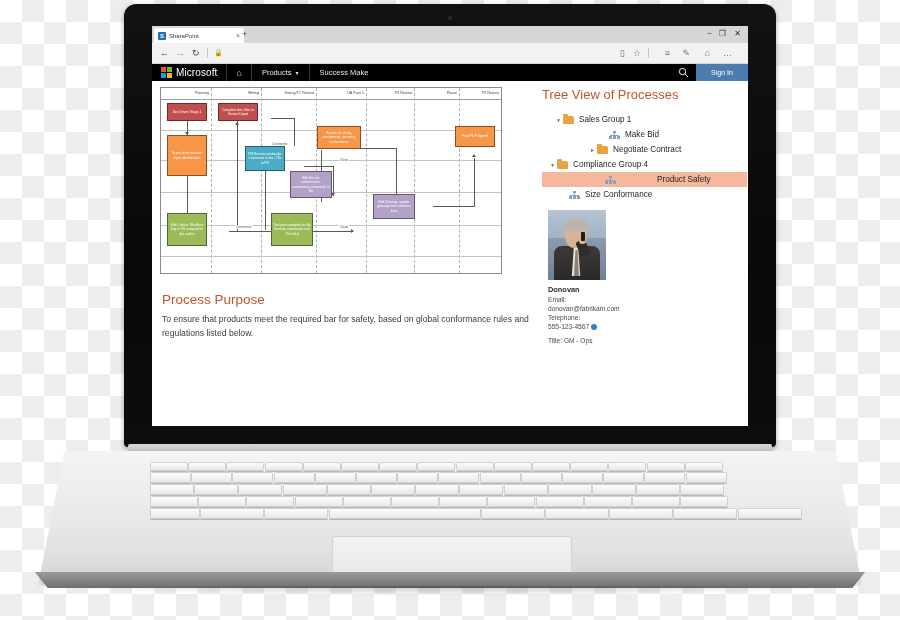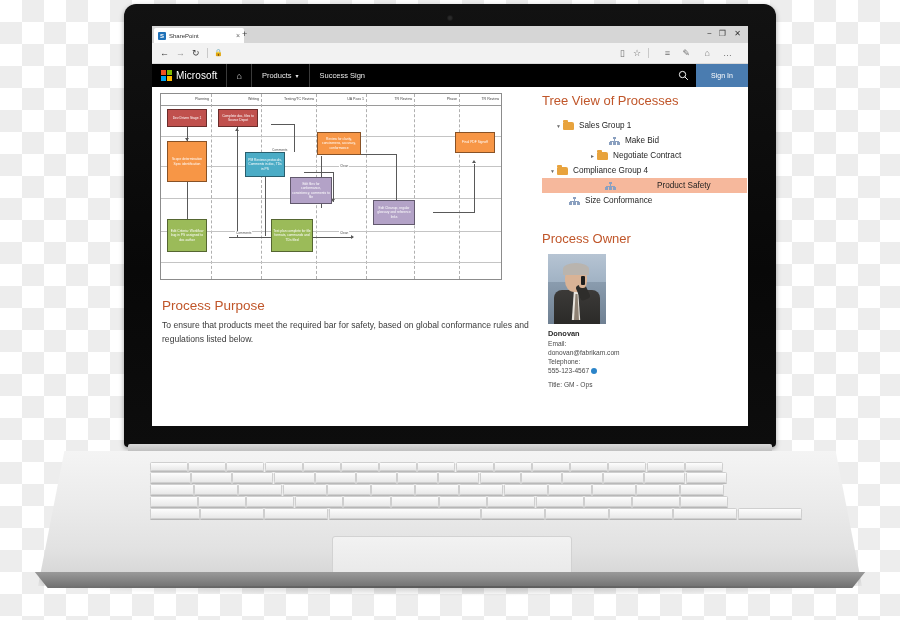--- a/index.html
+++ b/index.html
@@ -75,21 +75,21 @@
   .tab-new{position:absolute;left:90px;top:4px;font-size:9px;color:#444;line-height:9px;}
   .wctl{position:absolute;top:3px;font-size:8px;color:#333;line-height:10px;}
 
   .navbar{height:20px;background:#f2f2f2;border-bottom:1px solid #dadada;position:relative;}
   .navico{position:absolute;top:4px;font-size:9px;color:#9a9a9a;line-height:12px;}
   .navico.on{color:#3b3b3b;}
   .rightico{position:absolute;top:4px;font-size:9px;color:#6e6e6e;line-height:12px;}
   .sep{position:absolute;top:5px;width:1px;height:10px;background:#c9c9c9;}
 
   
-  .msbar{height:23px;background:#000;display:flex;align-items:stretch;position:relative;}
+  .msbar{height:17px;background:#000;display:flex;align-items:stretch;position:relative;}
   .ms-logo{display:flex;align-items:center;gap:4px;padding:0 9px;}
   .ms-grid{width:11px;height:11px;display:grid;grid-template-columns:1fr 1fr;grid-template-rows:1fr 1fr;gap:1px;}
   .ms-grid i{display:block;}
   .ms-word{color:#fff;font-size:10px;letter-spacing:.1px;}
   .ms-cell{display:flex;align-items:center;padding:0 10px;color:#e8e8e8;font-size:7.5px;
            border-left:1px solid #3a3a3a;}
   .ms-home{font-size:9px;padding:0 9px;}
   .ms-search{position:absolute;right:52px;top:0;bottom:0;width:26px;display:flex;align-items:center;justify-content:center;}
   .ms-signin{position:absolute;right:0;top:0;bottom:0;width:52px;background:#4a7cb0;color:#fff;
              font-size:7px;display:flex;align-items:center;justify-content:center;}
@@ -121,21 +121,21 @@
   .arr-r{border-top:2.2px solid transparent;border-bottom:2.2px solid transparent;border-left:3px solid #595959;}
 
   
   .purpose{position:absolute;left:2px;top:205px;width:375px;}
   .h-orange{color:#c0562a;font-size:13.5px;font-weight:normal;margin:0 0 5px 0;}
   .body-txt{font-size:8.6px;line-height:14px;color:#3a3a3a;}
 
   
   .rightcol{position:absolute;left:382px;top:0;width:205px;}
   .h-orange2{color:#c0562a;font-size:13px;font-weight:normal;margin:0 0 10px 0;}
-  .tree{margin:0 0 23px 0;}
+  .tree{margin:0 0 8px 0;}
   .tnode{display:flex;align-items:center;height:15px;font-size:8.2px;color:#1f1f1f;white-space:nowrap;}
   .tnode.sel{background:#f6b89c;gap:36px;}
   .tw{width:9px;display:flex;align-items:center;justify-content:center;font-size:5px;color:#6b6b6b;}
   .folder{width:11px;height:8px;margin-right:5px;background:#e8a33d;border-radius:1px 2px 1px 1px;position:relative;flex:none;}
   .folder:before{content:"";position:absolute;left:0;top:-2px;width:5px;height:2px;background:#e8a33d;border-radius:1px 1px 0 0;}
   .orgico{width:11px;height:8px;margin-right:5px;position:relative;flex:none;}
   .orgico i{position:absolute;background:#8aa0c0;display:block;}
   .orgico .t{left:4px;top:0;width:3px;height:2.5px;}
   .orgico .b1{left:0;top:5.5px;width:3px;height:2.5px;}
   .orgico .b2{left:4px;top:5.5px;width:3px;height:2.5px;}
@@ -214,21 +214,21 @@
             <i style="background:#00a4ef"></i>
               <i style="background:#ffb900"></i>
           </span>
           <span class="ms-word">Microsoft</span>
         </div>
         <div class="ms-cell ms-home">⌂</div>
         <div class="ms-cell">
           <span>Products</span>
           <span style="margin-left:4px;font-size:6px">▾</span>
         </div>
-        <div class="ms-cell">Success Sign</div>
+        <div class="ms-cell">Success Make</div>
         <div class="ms-search">
           <svg width="11" height="11" viewBox="0 0 16 16">
               <circle cx="6.6" cy="6.6" r="4.6" stroke="#fff" stroke-width="1.4" fill="none"></circle>
               <line x1="10" y1="10" x2="14.4" y2="14.4" stroke="#fff" stroke-width="1.4"></line>
             </svg>
         </div>
         <div class="ms-signin">Sign In</div>
       </div>
 
       <div class="page">
@@ -368,21 +368,20 @@
                     <i class="h"></i>
                     <i class="b1"></i>
                     <i class="b2"></i>
                     <i class="b3"></i>
                   </span>
                 <span>Size Conformance</span>
               </div>
 
             </div>
 
-            <h2 class="h-orange2" style="margin-bottom:8px">Process Owner</h2>
 
             <div style="padding-left:6px">
               <div class="owner-photo">
                 <div class="ph-sky"></div>
                   <div class="ph-ground"></div>
                 <div class="ph-body"></div>
                   <div class="ph-shirt"></div>
                   <div class="ph-tie"></div>
                 <div class="ph-head"></div>
                   <div class="ph-hair"></div>

